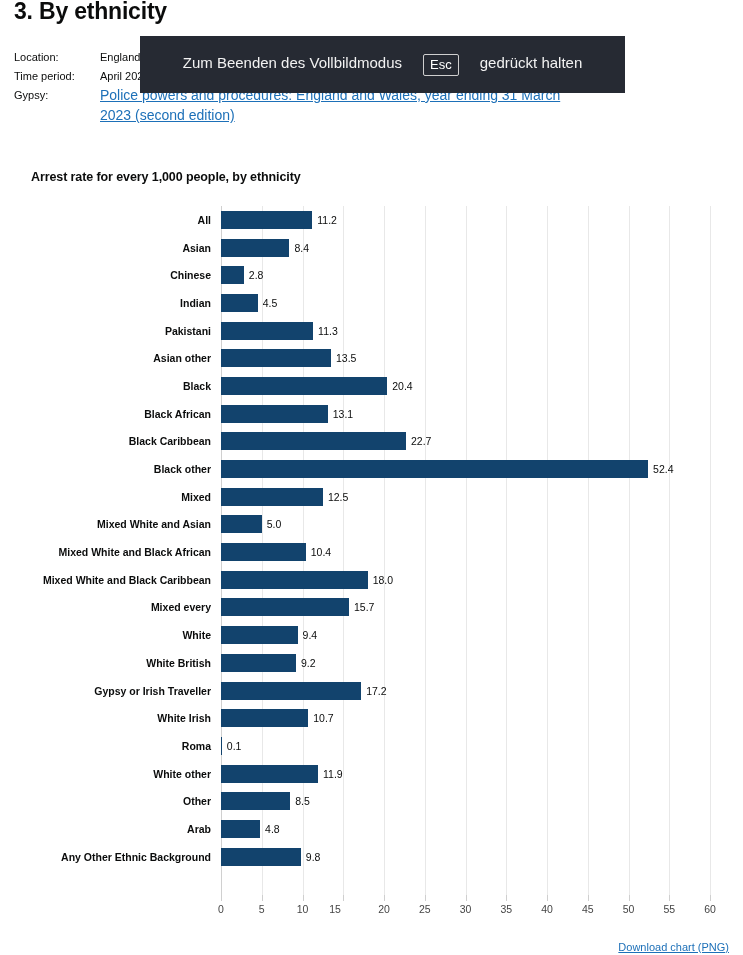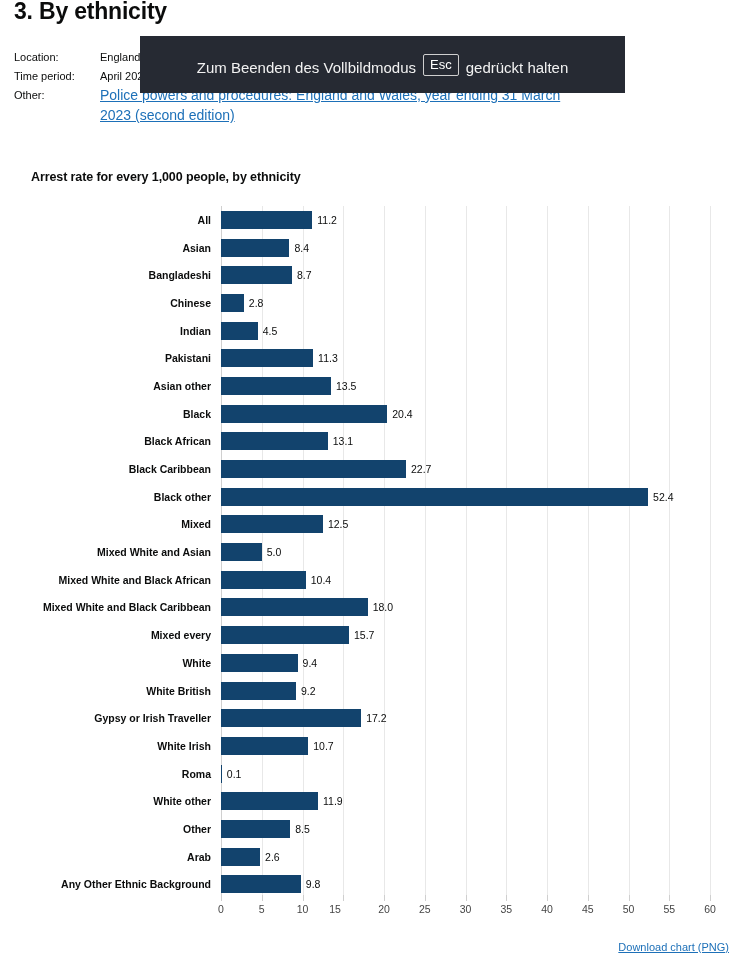--- a/index.html
+++ b/index.html
@@ -69,22 +69,22 @@
     width: 485px;
     height: 57px;
     background: #262a33;
     display: flex;
     align-items: center;
     justify-content: center;
     z-index: 50;
   }
   .fs-toast-inner {
     display: flex;
-    align-items: flex-end;
-    gap: 7px;
+    align-items: flex-start;
+    gap: 21px;
     color: #f2f2f2;
     font-size: 15px;
     white-space: nowrap;
   }
   .esc-key {
     border: 1px solid #cfcfcf;
     border-radius: 2px;
     padding: 2px 6px 3px 6px;
     font-size: 13px;
     line-height: 15px;
@@ -218,21 +218,21 @@
 <div class="meta">
   <div class="meta-row">
     <div class="meta-label">Location:</div>
     <div class="meta-value">England and Wales</div>
   </div>
   <div class="meta-row">
     <div class="meta-label">Time period:</div>
     <div class="meta-value">April 2022 to March 2023</div>
   </div>
   <div class="meta-row">
-    <div class="meta-label">Other:</div>
+    <div class="meta-label">Gypsy:</div>
     <div class="meta-value">
       <a class="src-link" href="#">Police powers and procedures: England and Wales, year ending 31 March</a>
     </div>
   </div>
   <div class="src-line2">
     <a class="src-link" href="#">2023 (second edition)</a>
   </div>
 </div>
 
 <div class="fs-toast">
@@ -271,27 +271,20 @@
           </div>
         </div>
         <div class="row">
           <div class="row-label">Asian</div>
           <div class="bar-wrap">
             <div class="bar" style="width: 68.46px; background: rgb(18, 67, 109);"></div>
             <div class="bar-value">8.4</div>
           </div>
         </div>
         <div class="row">
-          <div class="row-label">Bangladeshi</div>
-          <div class="bar-wrap">
-            <div class="bar" style="width: 70.905px; background: rgb(18, 67, 109);"></div>
-            <div class="bar-value">8.7</div>
-          </div>
-        </div>
-        <div class="row">
           <div class="row-label">Chinese</div>
           <div class="bar-wrap">
             <div class="bar" style="width: 22.82px; background: rgb(18, 67, 109);"></div>
             <div class="bar-value">2.8</div>
           </div>
         </div>
         <div class="row">
           <div class="row-label">Indian</div>
           <div class="bar-wrap">
             <div class="bar" style="width: 36.675px; background: rgb(18, 67, 109);"></div>
@@ -421,21 +414,21 @@
           <div class="row-label">Other</div>
           <div class="bar-wrap">
             <div class="bar" style="width: 69.275px; background: rgb(18, 67, 109);"></div>
             <div class="bar-value">8.5</div>
           </div>
         </div>
         <div class="row">
           <div class="row-label">Arab</div>
           <div class="bar-wrap">
             <div class="bar" style="width: 39.12px; background: rgb(18, 67, 109);"></div>
-            <div class="bar-value">2.6</div>
+            <div class="bar-value">4.8</div>
           </div>
         </div>
         <div class="row">
           <div class="row-label">Any Other Ethnic Background</div>
           <div class="bar-wrap">
             <div class="bar" style="width: 79.87px; background: rgb(18, 67, 109);"></div>
             <div class="bar-value">9.8</div>
           </div>
         </div>
       </div>

